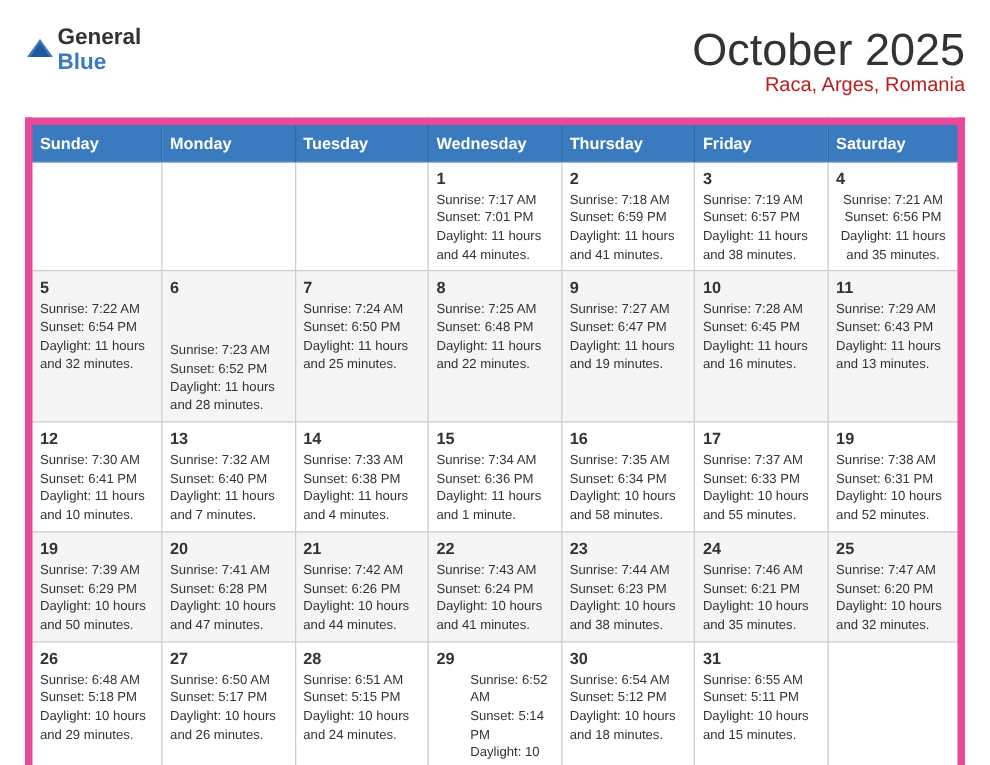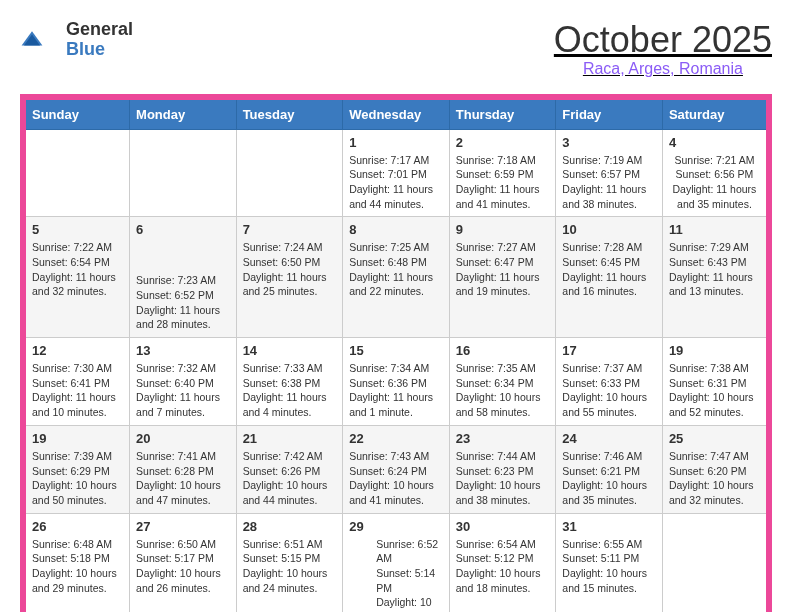--- a/index.html
+++ b/index.html
@@ -12,51 +12,50 @@
     }
     .header {
       display: flex;
       justify-content: space-between;
       align-items: flex-start;
       margin-bottom: 16px;
     }
     .logo {
       display: flex;
       align-items: center;
-      gap: 22px;
+      gap: 2px;
     }
     .logo-text-general {
       font-size: 18px;
       font-weight: bold;
       color: #333;
       line-height: 1.1;
     }
     .logo-text-blue {
       font-size: 18px;
       font-weight: bold;
       color: #3a7abf;
       line-height: 1.1;
     }
     .logo-icon {
       width: 24px;
       height: 24px;
     }
     .title-block {
-      text-align: center;
-      text-decoration: underline;
+      text-align: right;
     }
     .month-title {
       font-size: 36px;
       font-weight: normal;
       color: #333;
       line-height: 1.1;
     }
     .location-title {
       font-size: 16px;
-      color: #8b5cf6;
+      color: #b91c1c;
     }
     .calendar {
       width: 100%;
       border-collapse: collapse;
       border: 6px solid #ec4899;
     }
     .calendar th {
       background-color: #3a7abf;
       color: #fff;
       font-size: 13px;

